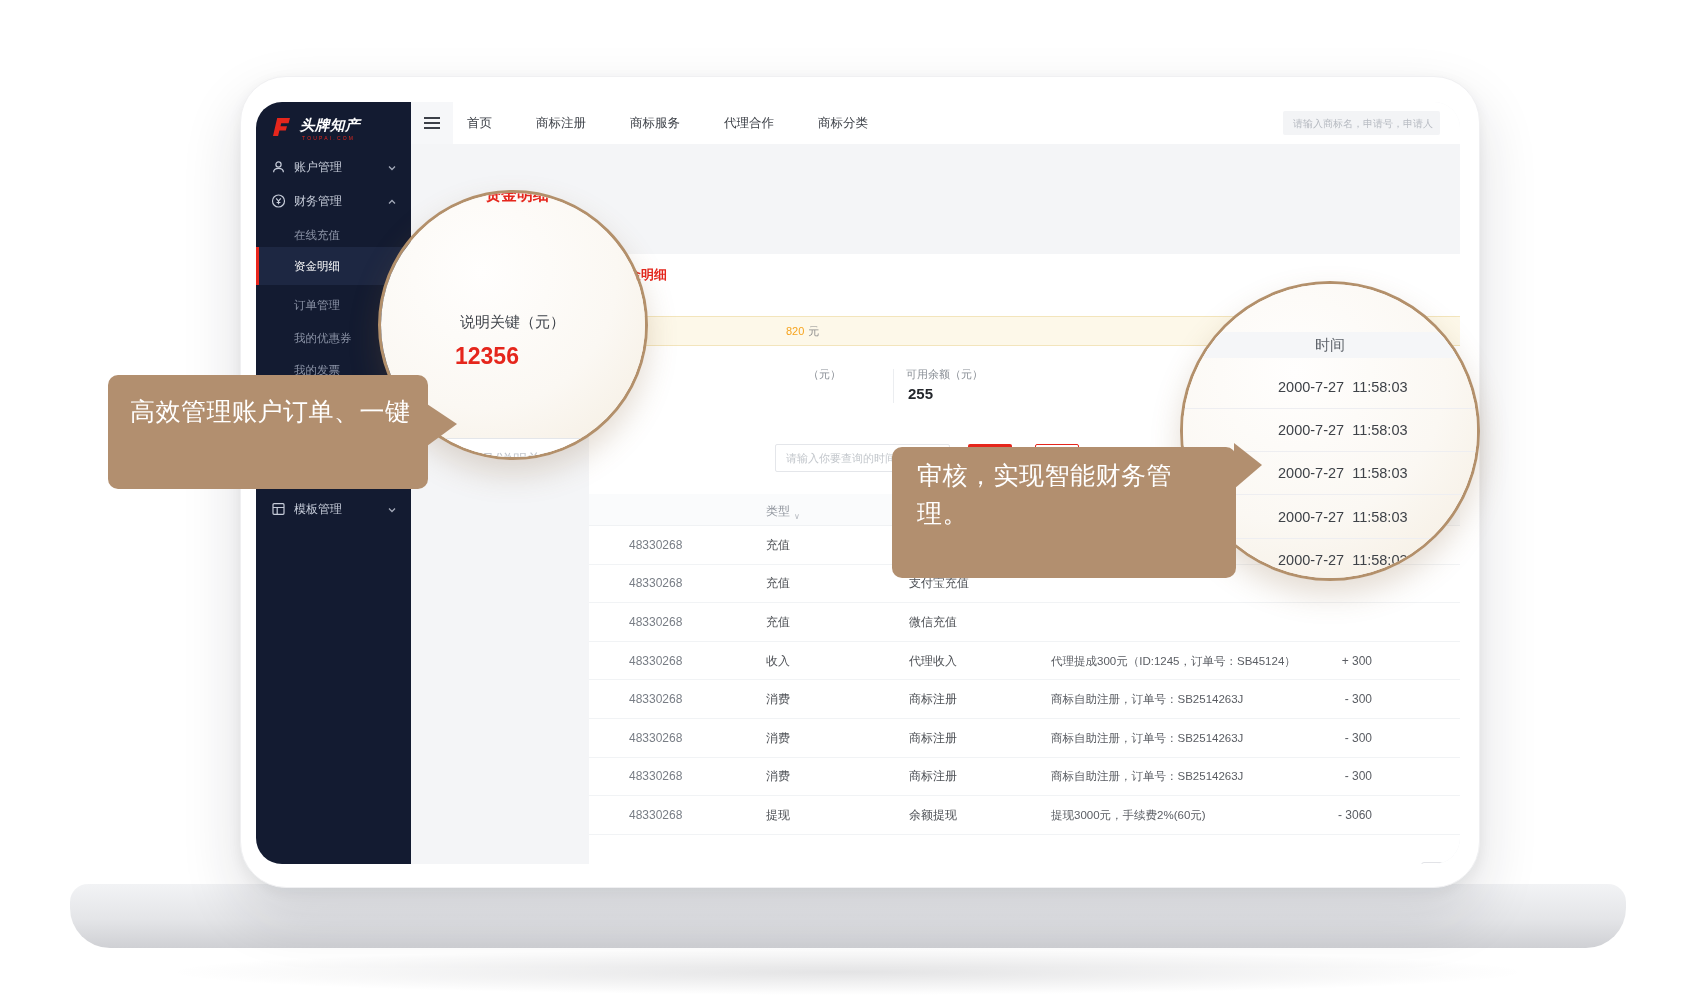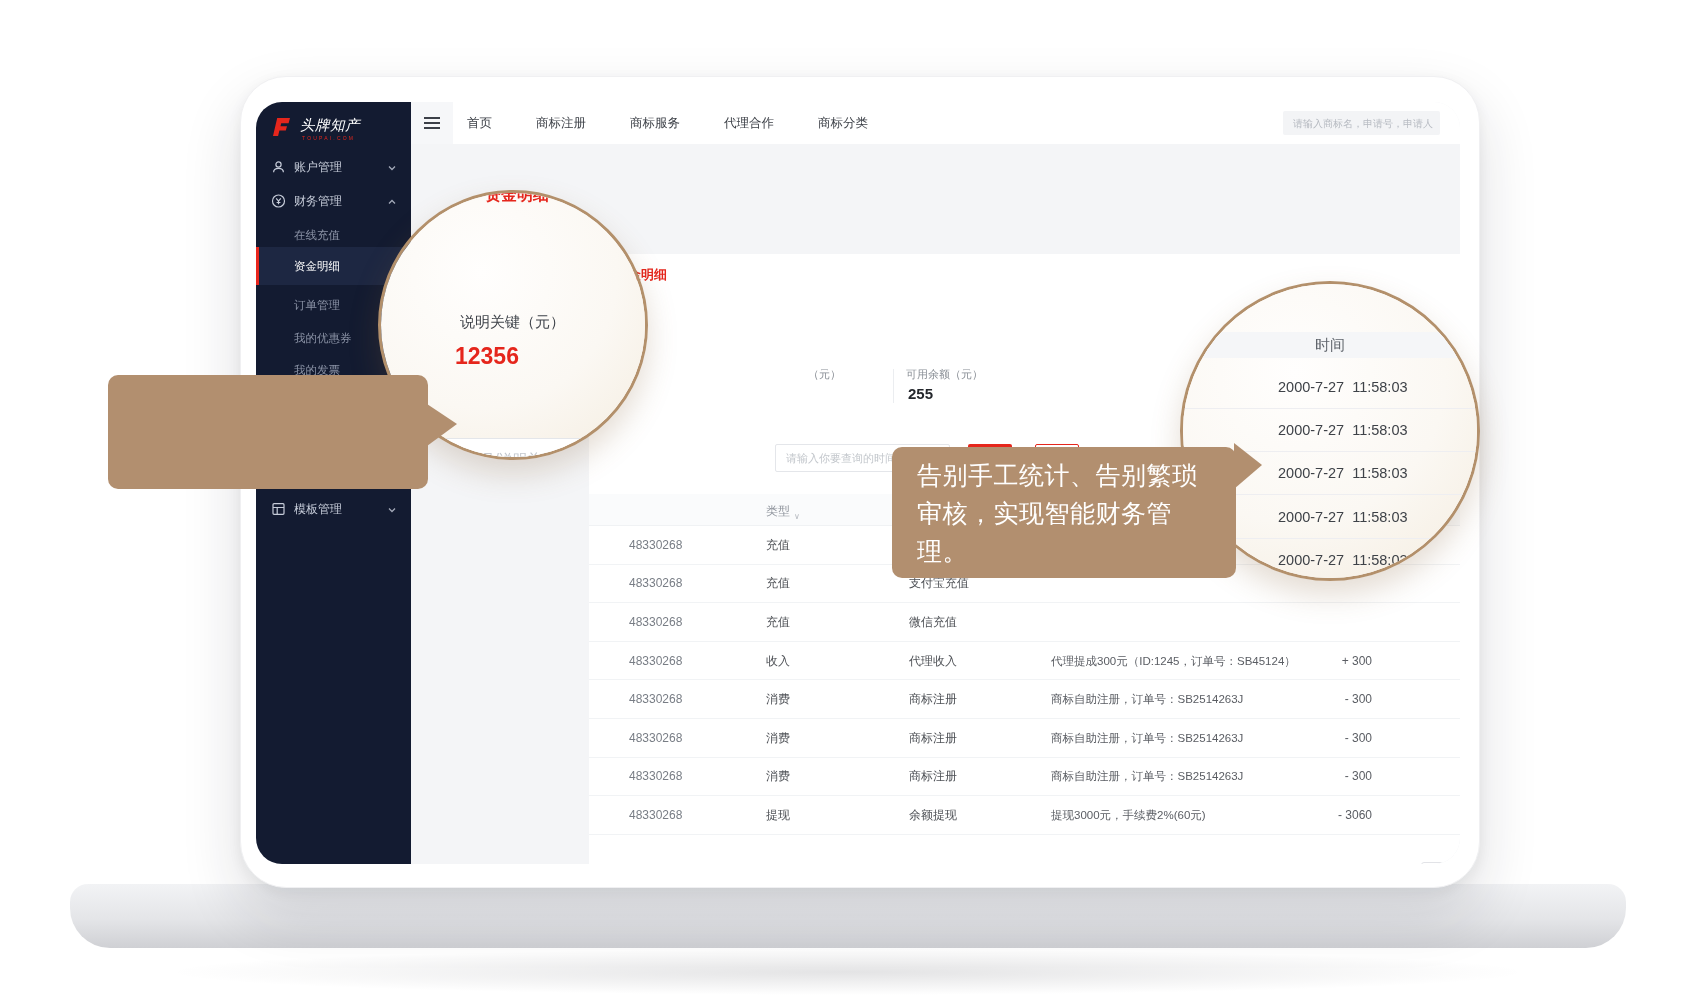--- a/index.html
+++ b/index.html
@@ -15,21 +15,21 @@
   .screen { position:absolute; left:240px; top:76px; width:1240px; height:812px; z-index:10;
     background:#fff; border-radius:46px; border:1px solid #f0f0f2;
     box-shadow:0 26px 60px rgba(25,28,40,.14), 0 4px 14px rgba(25,28,40,.06); }
   .app { position:absolute; left:15px; top:25px; width:1204px; height:762px;
     border-radius:26px; overflow:hidden; background:#f4f5f7; }
 
   
   .sidebar { position:absolute; left:0; top:0; width:155px; height:762px; background:#131b31; }
   .logo { position:absolute; left:13px; top:12px; width:140px; height:34px; cursor:pointer; }
   .logo-icon svg { position:absolute; left:0; top:1px; }
-  .logo-name { position:absolute; left:31px; top:2px; font-size:14.5px; font-weight:normal;
+  .logo-name { position:absolute; left:31px; top:2px; font-size:14.5px; font-weight:bold;
     font-style:italic; color:#fff; letter-spacing:0.5px; white-space:nowrap; }
   .logo-tagline { position:absolute; left:33px; top:21px; font-size:5px; color:#e5261c;
     letter-spacing:2.2px; font-style:normal; }
   .m-item { position:absolute; left:0; width:155px; color:#9aa1b3; font-size:12px; cursor:pointer; }
   .m-item .lbl { position:absolute; left:38px; top:50%; transform:translateY(-50%); white-space:nowrap; }
   .m-item .ic { position:absolute; left:15px; top:50%; transform:translateY(-50%); width:15px; height:15px; }
   .m-item .ic svg { stroke:currentColor; fill:none; stroke-width:1.2; width:15px; height:15px; }
   .m-item .chev { position:absolute; right:14px; top:50%; transform:translateY(-50%); width:10px; height:10px; opacity:.8; }
   .m-item .chev svg { stroke:currentColor; fill:none; stroke-width:1.3; width:10px; height:10px; }
   .m-group { height:38px; color:#c6ccd9; }
@@ -217,20 +217,25 @@
           <div class="nav-item">商标分类</div>
         </nav>
       <input class="topsearch" placeholder="请输入商标名，申请号，申请人" style="">
     </header>
 
 
     <main class="content">
       <section class="card">
         <div class="card-title">资金明细</div>
 
+        <div class="banner">
+          <span class="banner-tail">
+            <em>820</em><u>元</u>
+          </span>
+        </div>
 
         <span class="stat2-label">（元）</span>
         <i class="vdiv"></i>
         <span class="stat3-label">可用余额（元）</span>
         <span class="stat3-value">255</span>
 
         <div class="time-input">
           <span class="ph">请输入你要查询的时间</span>
           <span class="cal">
             <svg viewBox="0 0 14 14">
@@ -339,20 +344,20 @@
         <div class="r-time" style="top: 81.5px;">2000-7-27  11:58:03</div>
         <div class="r-time" style="top: 124.9px;">2000-7-27  11:58:03</div>
         <div class="r-time" style="top: 168.3px;">2000-7-27  11:58:03</div>
         <div class="r-time" style="top: 211.7px;">2000-7-27  11:58:03</div>
         <div class="r-time" style="top: 255.1px;">2000-7-27  11:58:03</div>
       </div>
   </div>
 </div>
 
 <div class="callout callout-left" id="callout-left">
+    <div class="line">高效管理账户订单、一键</div>
   </div>
 <div class="tail tail-left"></div>
 <div class="callout callout-right" id="callout-right">
-    <div class="line">告别手工统计、告别繁琐</div>
     <div class="line">审核，实现智能财务管</div>
     <div class="line">理。</div>
   </div>
 <div class="tail tail-right"></div>
 
 </body></html>

